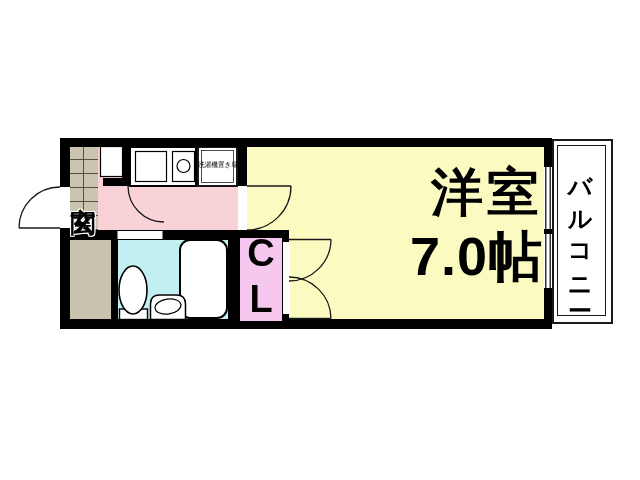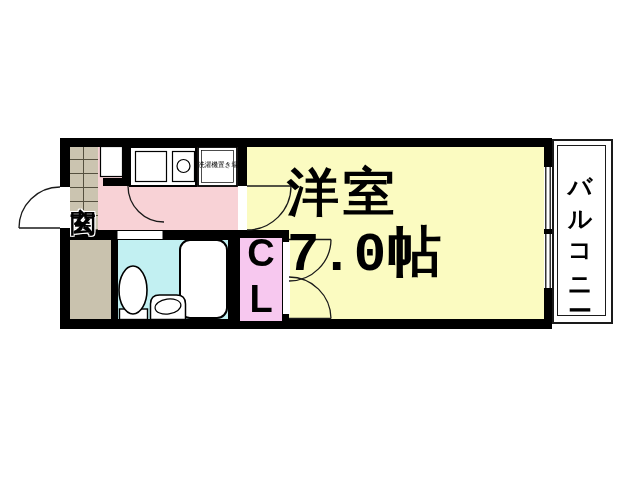--- a/index.html
+++ b/index.html
@@ -11,23 +11,23 @@
   .over{z-index:3;}
   svg.overlay{position:absolute;left:0;top:0;z-index:4;pointer-events:none;}
   .label{z-index:5;color:#000;}
   .vtext{writing-mode:vertical-rl;display:flex;align-items:center;justify-content:center;}
   #genkan{background-image:
       linear-gradient(to right, transparent 0 13px, #55503f 13px 14px, transparent 14px),
       repeating-linear-gradient(to bottom, transparent 0 13px, #55503f 13px 14px);
       border-right:1px solid #333;}
   #genkan-label{font-size:25px;font-weight:bold;letter-spacing:3px;
       text-shadow:-1px -1px 0 #fff,1px -1px 0 #fff,-1px 1px 0 #fff,1px 1px 0 #fff;}
-  #room-label{text-align:left;font-weight:900;line-height:64px;}
+  #room-label{text-align:right;font-weight:900;line-height:64px;}
   #room-name{font-size:52px;letter-spacing:4px;}
-  #room-area{font-size:54px;letter-spacing:1px;font-family:Liberation Mono, monospace;}
+  #room-area{font-size:54px;letter-spacing:1px;}
   #cl-label{font-size:38px;font-weight:bold;text-orientation:upright;letter-spacing:4px;line-height:1;}
   #balcony-label{font-size:24px;font-weight:bold;letter-spacing:7px;}
   #washer-label{font-size:7px;line-height:8px;text-align:center;transform:scaleX(0.95);white-space:nowrap;}
   #balcony-outer{background:#fff;border:2px solid #1a1a1a;}
   #balcony-inner{border:1px solid #1a1a1a;background:#fff;}
   #window-glass{background:#fff;}
 </style>
 </head>
 <body>
 

